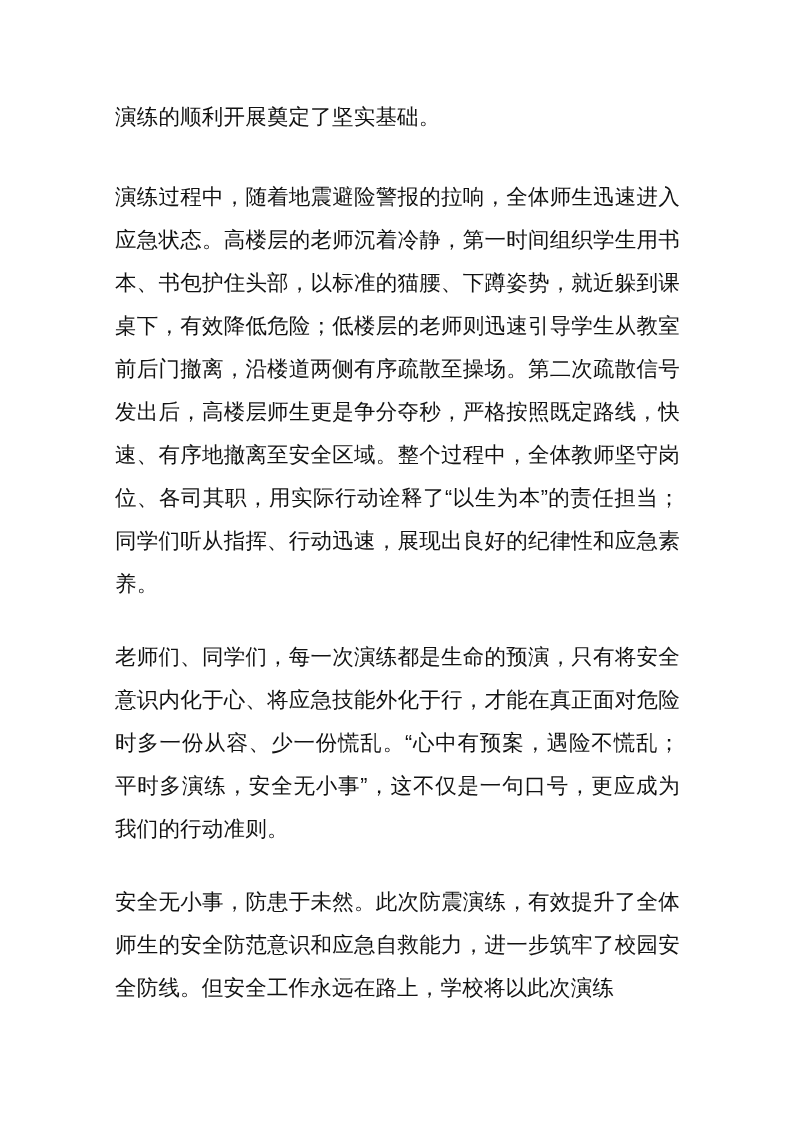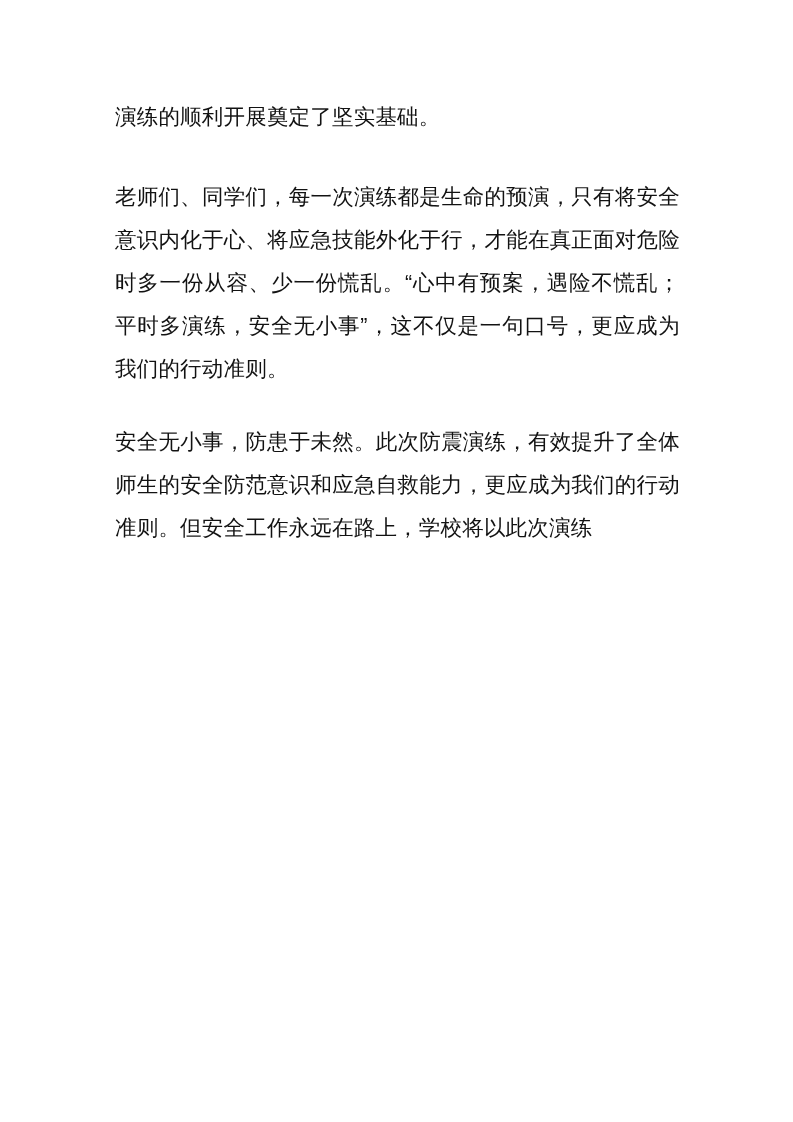--- a/index.html
+++ b/index.html
@@ -40,16 +40,17 @@
   .para-first {
     margin-bottom: 37px;
   }
 </style>
 </head>
 <body>
 
 <div class="page">
   <div class="doc-body">
     <p class="para para-first">演练的顺利开展奠定了坚实基础。</p>
+    <p class="para">演练过程中，随着地震避险警报的拉响，全体师生迅速进入应急状态。高楼层的老师沉着冷静，第一时间组织学生用书本、书包护住头部，以标准的猫腰、下蹲姿势，就近躲到课桌下，有效降低危险；低楼层的老师则迅速引导学生从教室前后门撤离，沿楼道两侧有序疏散至操场。第二次疏散信号发出后，高楼层师生更是争分夺秒，严格按照既定路线，快速、有序地撤离至安全区域。整个过程中，全体教师坚守岗位、各司其职，用实际行动诠释了“以生为本”的责任担当；同学们听从指挥、行动迅速，展现出良好的纪律性和应急素养。</p>
     <p class="para">老师们、同学们，每一次演练都是生命的预演，只有将安全意识内化于心、将应急技能外化于行，才能在真正面对危险时多一份从容、少一份慌乱。“心中有预案，遇险不慌乱；平时多演练，安全无小事”，这不仅是一句口号，更应成为我们的行动准则。</p>
-    <p class="para">安全无小事，防患于未然。此次防震演练，有效提升了全体师生的安全防范意识和应急自救能力，更应成为我们的行动准则。但安全工作永远在路上，学校将以此次演练</p>
+    <p class="para">安全无小事，防患于未然。此次防震演练，有效提升了全体师生的安全防范意识和应急自救能力，进一步筑牢了校园安全防线。但安全工作永远在路上，学校将以此次演练</p>
   </div>
 </div>
 
 </body></html>

